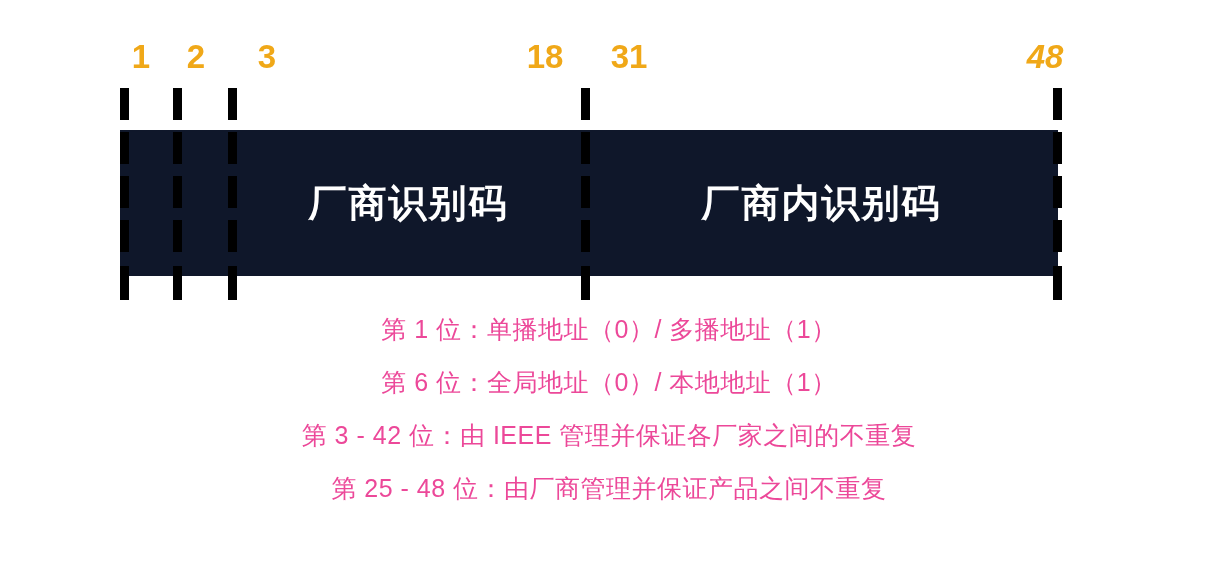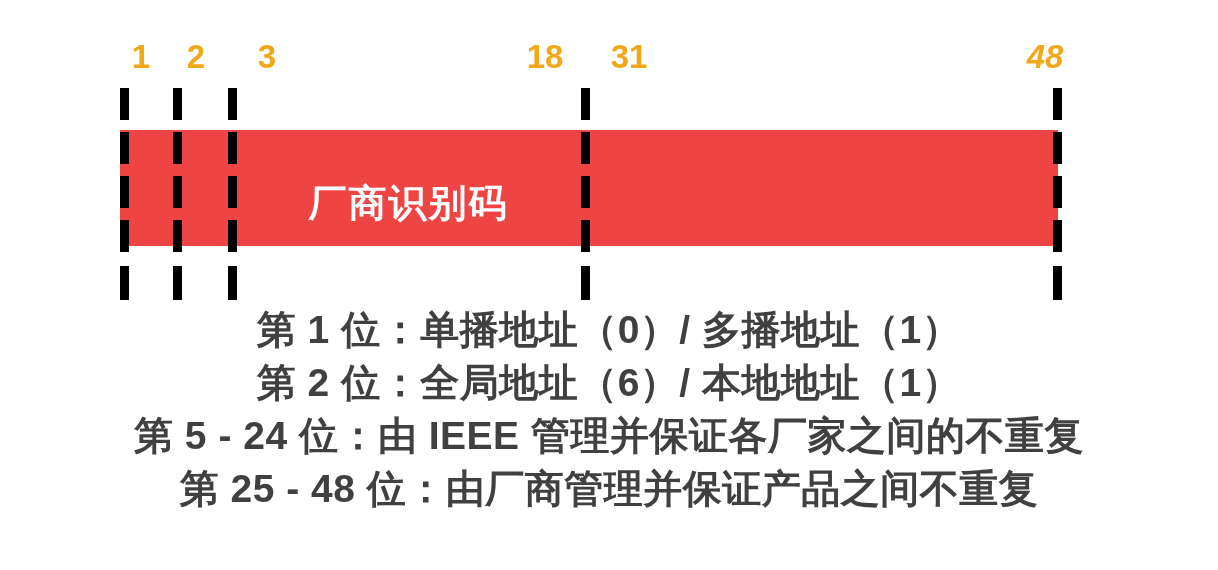--- a/index.html
+++ b/index.html
@@ -31,22 +31,22 @@
     transform: translateX(-50%);
     letter-spacing: 0px;
   }
 
   
   #address-bar {
     position: absolute;
     left: 120px;
     top: 130px;
     width: 938px;
-    height: 116px;
-    background: #ef4444;
+    height: 146px;
+    background: #0f172a;
   }
 
   .field-label {
     position: absolute;
     top: 0;
     height: 146px;
     display: flex;
     align-items: center;
     justify-content: center;
     color: #ffffff;
@@ -79,23 +79,23 @@
 
   
   #notes {
     position: absolute;
     left: 0;
     top: 303px;
     width: 1218px;
     text-align: center;
   }
   .note-line {
-    color: #404040;
-    font-size: 39px;
-    font-weight: bold;
+    color: #ec4899;
+    font-size: 25px;
+    font-weight: normal;
     line-height: 53px;
     white-space: nowrap;
     letter-spacing: 0.5px;
   }
 </style>
 </head>
 <body>
 
 <div id="stage">
 
@@ -103,30 +103,31 @@
     <div class="bit-label" style="left:141px; top:40px;">1</div>
     <div class="bit-label" style="left:196px; top:40px;">2</div>
     <div class="bit-label" style="left:267px; top:40px;">3</div>
     <div class="bit-label" style="left:545px; top:40px;">18</div>
     <div class="bit-label" style="left:629px; top:40px;">31</div>
     <div class="bit-label" style="left:1045px; top:40px;font-style:italic;">48</div>
   </div>
 
   <div id="address-bar">
     <div class="field-label" style="left:112px; width:353px;">厂商识别码</div>
+    <div class="field-label" style="left:465px; width:473px;">厂商内识别码</div>
   </div>
 
   <div>
     <div class="divider" style="left:124px;"></div>
     <div class="divider" style="left:177px;"></div>
     <div class="divider" style="left:232px;"></div>
     <div class="divider" style="left:585px;"></div>
     <div class="divider" style="left:1057px;"></div>
   </div>
 
   <div id="notes">
     <div class="note-line">第 1 位：单播地址（0）/ 多播地址（1）</div>
-    <div class="note-line">第 2 位：全局地址（6）/ 本地地址（1）</div>
-    <div class="note-line">第 5 - 24 位：由 IEEE 管理并保证各厂家之间的不重复</div>
+    <div class="note-line">第 6 位：全局地址（0）/ 本地地址（1）</div>
+    <div class="note-line">第 3 - 42 位：由 IEEE 管理并保证各厂家之间的不重复</div>
     <div class="note-line">第 25 - 48 位：由厂商管理并保证产品之间不重复</div>
   </div>
 
 </div>
 
 </body></html>

